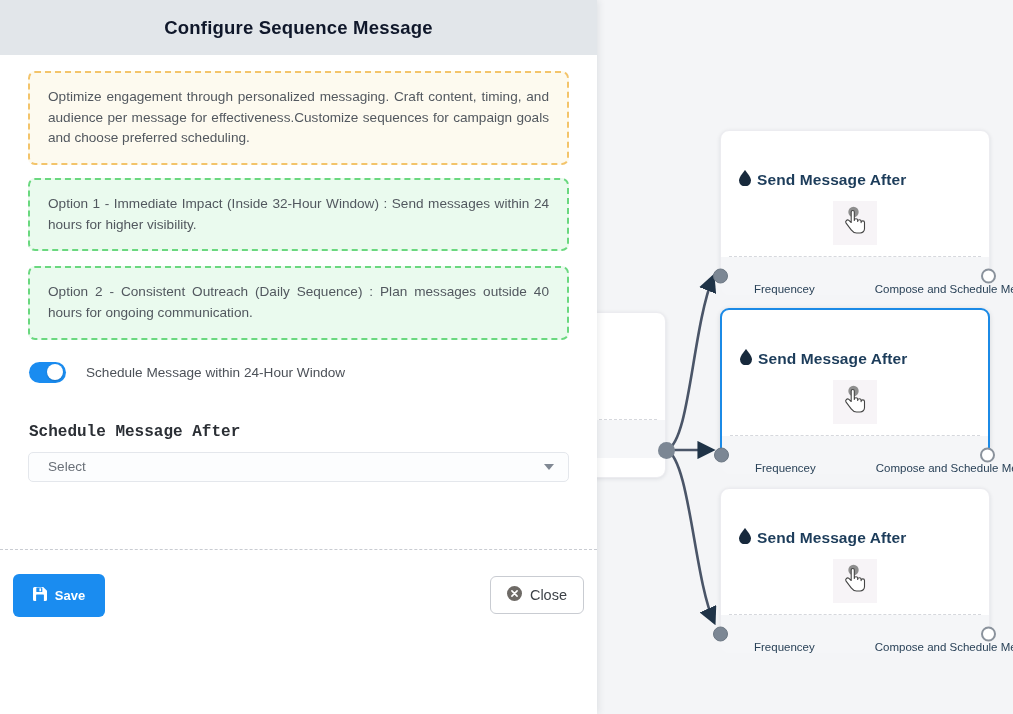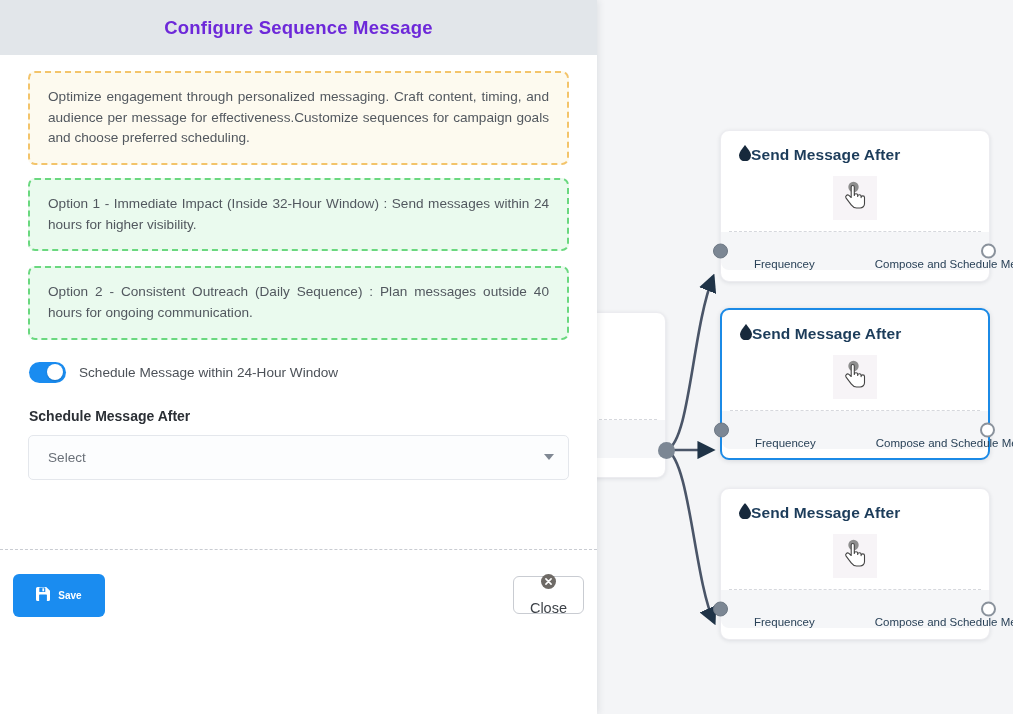--- a/index.html
+++ b/index.html
@@ -39,21 +39,23 @@
     box-shadow: 0 1px 4px rgba(20,30,50,.10);
     box-sizing: border-box;
   }
   .flow-node.selected {
     border: 2px solid #1b8ae6;
     box-shadow: 0 1px 5px rgba(20,30,50,.13);
   }
   .node-head {
     display: flex;
     align-items: center;
+    gap: 6px;
     padding: 14px 0 0 18px;
+    margin-top: 25px;
   }
   .drop-icon { display: block; }
   .node-title {
     font-size: 15.5px;
     font-weight: bold;
     color: #1c3c5a;
     letter-spacing: .1px;
   }
   .node-body {
     height: 66px;
@@ -152,21 +154,21 @@
   #dialog-header {
     height: 55px;
     background: #e2e6ea;
     display: flex;
     align-items: center;
     justify-content: center;
   }
   #dialog-title {
     font-size: 18.5px;
     font-weight: bold;
-    color: #6d28d9;
+    color: #0f172a;
     letter-spacing: .2px;
   }
   #dialog-body {
     padding: 0 28px;
     box-sizing: border-box;
   }
 
   .notice {
     border-radius: 7px;
     padding: 14px 18px;
@@ -186,21 +188,21 @@
     margin-top: 12px;
     border: 2px dashed #6ad87f;
     background: #eafaee;
   }
   #notice-opt1 { margin-top: 13px; }
   #notice-opt2 { margin-top: 15px; }
 
   .toggle-row {
     display: flex;
     align-items: center;
-    gap: 13px;
+    gap: 20px;
     padding-left: 1px;
   }
   #toggle-row-1 { margin-top: 22px; }
   #toggle-row-2 { margin-top: 12px; }
 
   .switch {
     width: 37px; height: 21px;
     border-radius: 11px;
     position: relative;
     flex: none;
@@ -216,29 +218,30 @@
     top: 2.5px;
   }
   .switch.on .knob  { right: 3px; box-shadow: 0 1px 2px rgba(0,0,0,.2); }
   .switch.off .knob { left: 2px; top: 1.5px; box-shadow: 0 1px 2px rgba(0,0,0,.13); }
   .toggle-label {
     font-size: 13.6px;
     color: #4c5158;
   }
 
   #field-label {
-    margin-top: 25px;
-    font-size: 14px;
+    margin-top: 40px;
+    font-size: 16px;
     font-weight: bold;
     color: #2b2f35;
     padding-left: 1px;
+    font-family: Liberation Mono, monospace;
   }
   #select-box {
     margin-top: 11px;
-    height: 45px;
+    height: 30px;
     border: 1px solid #e4e7ec;
     border-radius: 5px;
     background: #fcfdfe;
     display: flex;
     align-items: center;
     justify-content: space-between;
     padding: 0 14px 0 19px;
     box-sizing: border-box;
   }
   #select-value {
@@ -269,21 +272,21 @@
     align-items: center;
     justify-content: space-between;
   }
   #save-button {
     height: 43px;
     min-width: 92px;
     background: #1a8cf0;
     border: none;
     border-radius: 6px;
     color: #ffffff;
-    font-size: 10px;
+    font-size: 13px;
     font-weight: bold;
     font-family: "Liberation Sans", sans-serif;
     display: flex;
     align-items: center;
     justify-content: center;
     gap: 8px;
     padding: 0 19px;
     cursor: pointer;
   }
   #close-button {
@@ -293,21 +296,20 @@
     border-radius: 6px;
     color: #3d4248;
     font-size: 14.5px;
     font-family: "Liberation Sans", sans-serif;
     display: flex;
     align-items: center;
     justify-content: center;
     gap: 8px;
     padding: 0 16px;
     cursor: pointer;
-    flex-direction: column;
   }
 </style>
 </head>
 <body>
 
 <div id="flow-canvas">
 
   <svg id="edge-layer" width="1013" height="714" viewBox="0 0 1013 714">
     <defs>
       <marker id="arrow" viewBox="0 0 10 10" refX="8" refY="5" markerWidth="7" markerHeight="7" orient="auto-start-reverse">

